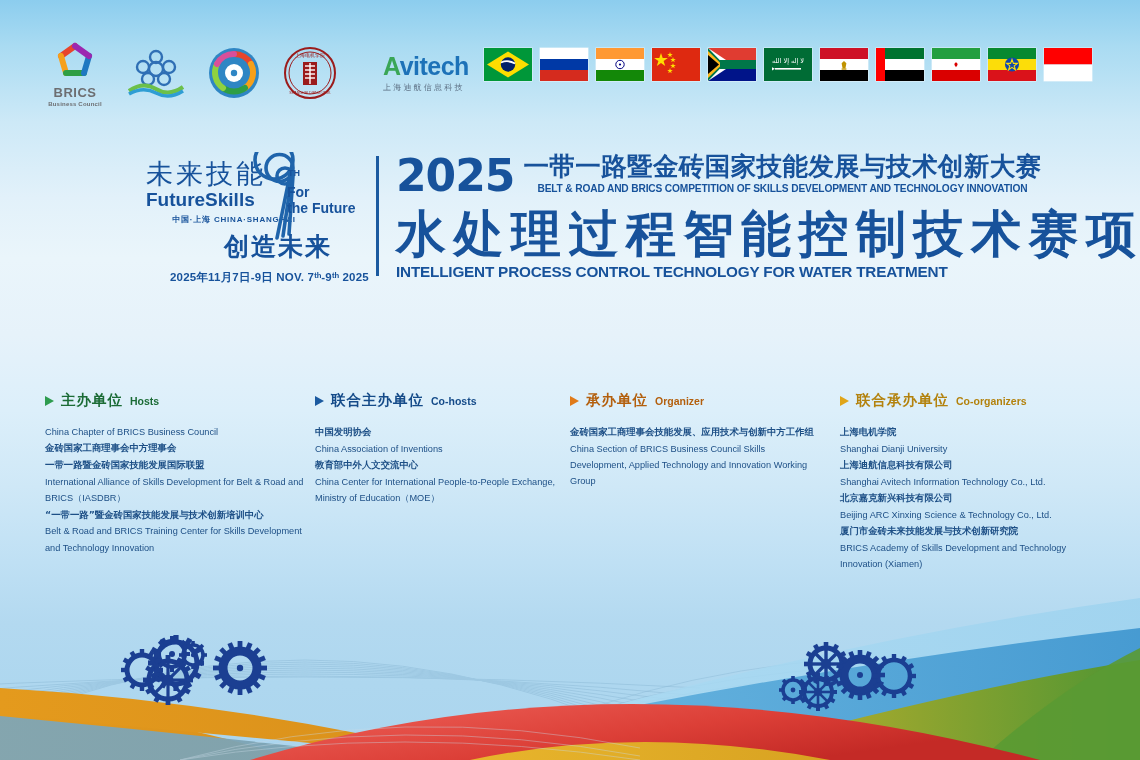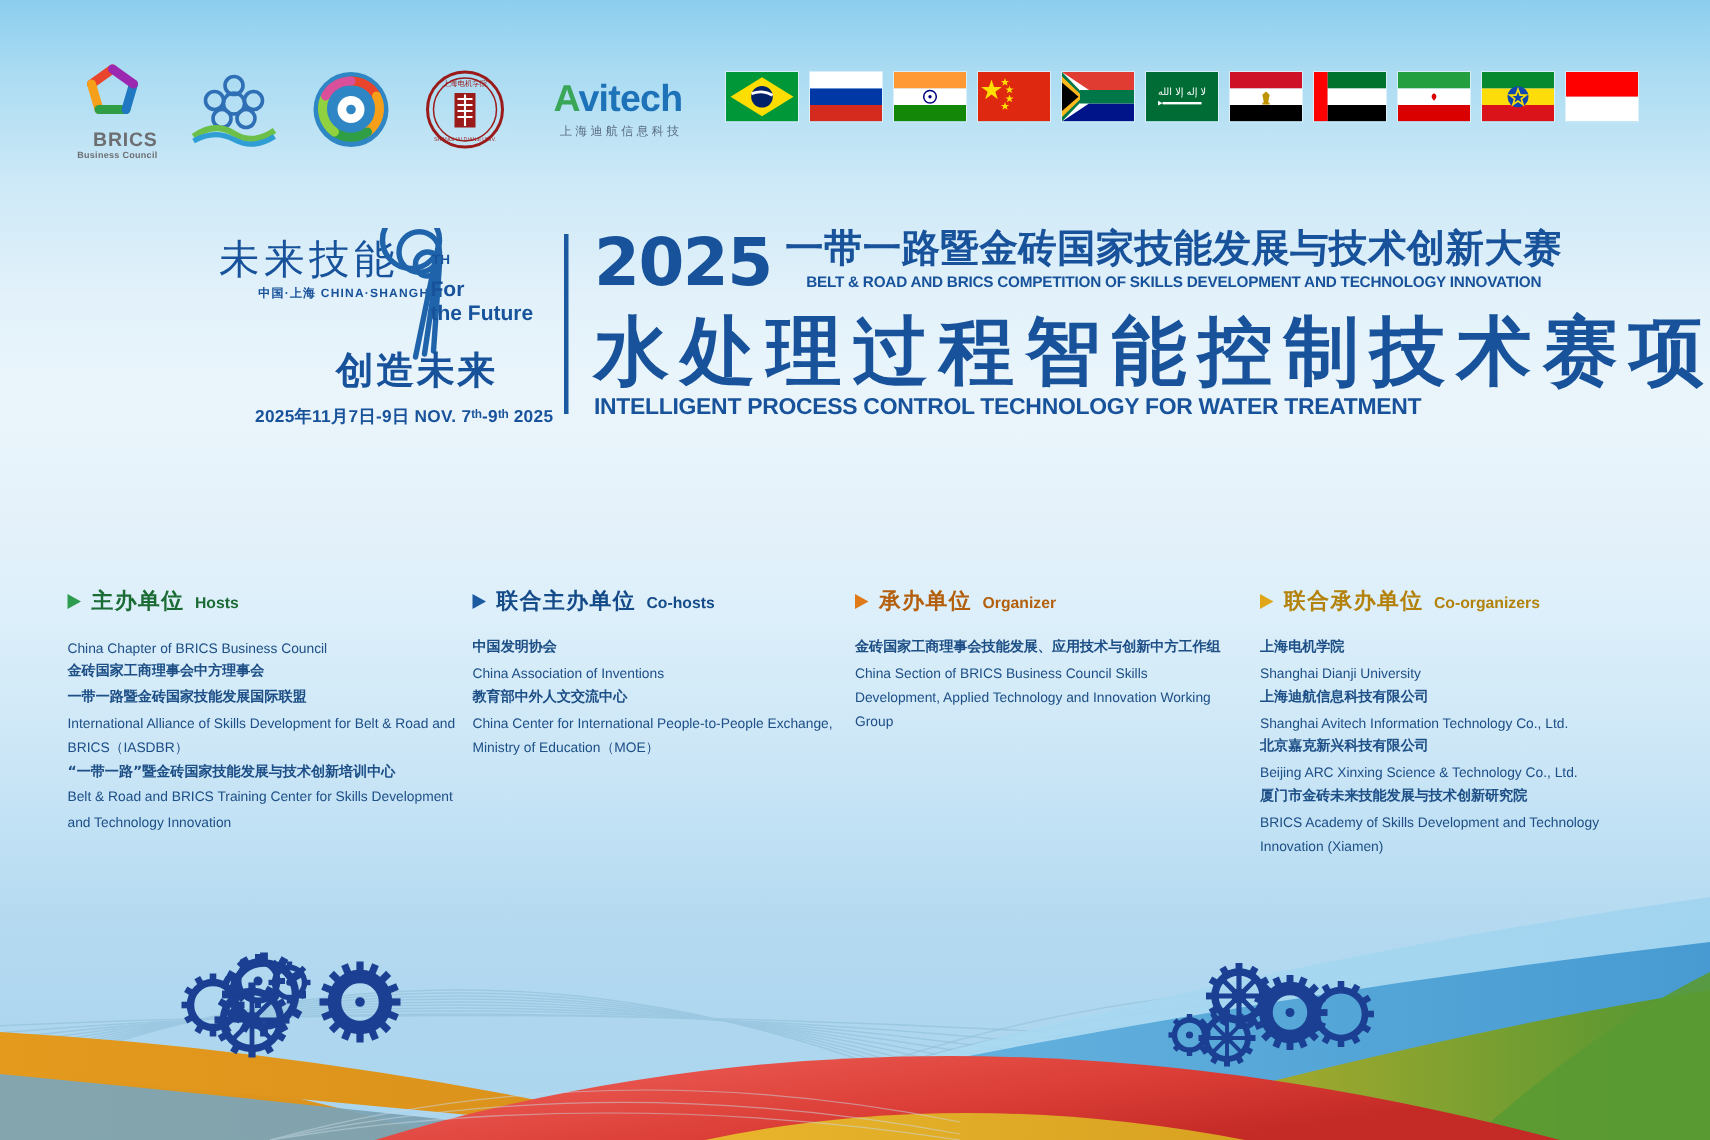--- a/index.html
+++ b/index.html
@@ -27,27 +27,27 @@
       #aed7ef 90%,
       #abd5ee 100%);
   }
   .bg-svg{ position:absolute; left:0; top:0; width:1140px; height:760px; }
 
   
   .top-logos{
     position:absolute; left:45px; top:42px;
     display:flex; align-items:center; gap:22px; height:62px;
   }
-  .logo-item{ display:flex; flex-direction:column; align-items:flex-end; justify-content:center; }
+  .logo-item{ display:flex; flex-direction:column; align-items:center; justify-content:center; }
 
   .brics-logo{ width:60px; }
   .brics-word{ font-size:13px; font-weight:bold; color:#6d6e71; letter-spacing:.5px; line-height:1; margin-top:2px; }
   .brics-sub{ font-size:6px; font-weight:bold; color:#6d6e71; letter-spacing:.2px; margin-top:2px; }
 
-  .avitech-wrap{ margin-left:10px; display:flex; flex-direction:column; align-items:flex-end; }
+  .avitech-wrap{ margin-left:24px; display:flex; flex-direction:column; align-items:flex-start; }
   .avitech-word{ font-size:25px; font-weight:bold; letter-spacing:-.5px; line-height:1; }
   .avitech-a{ color:#3aa657; }
   .avitech-rest{ color:#1d72b8; }
   .avitech-sub{ font-size:8px; color:#5b6e82; letter-spacing:2.2px; margin-top:3px; }
 
   
   .flags{
     position:absolute; right:48px; top:48px;
     display:flex; gap:8px;
   }
@@ -629,20 +629,21 @@
 
     <div class="fs-logo">
       <svg class="fs-nine" width="70" height="92" viewBox="0 0 70 92">
         <g fill="none" stroke="#1f64ab" stroke-width="3.6" stroke-linecap="round">
           <path d="M44,8 a19,19 0 1,0 -19,19 a19,19 0 0,0 19,-19 L28,86"></path>
           <path d="M44,16 a13.5,13.5 0 1,0 -13.5,13.5 a13.5,13.5 0 0,0 13.5,-13.5 L34,84"></path>
           <path d="M44,24 a8,8 0 1,0 -8,8 a8,8 0 0,0 8,-8 L40,82"></path>
         </g>
       </svg>
       <div class="fs-cn">未来技能</div>
+      <div class="fs-en">FutureSkills</div>
       <div class="fs-loc">中国·上海  CHINA·SHANGHAI</div>
       <div class="fs-th">TH</div>
       <div class="fs-forfuture" style="white-space:pre-line">For
 the Future</div>
       <div class="fs-create">创造未来</div>
       <div class="fs-date">2025年11月7日-9日  NOV. 7ᵗʰ-9ᵗʰ 2025</div>
     </div>
 
     <div class="divider"></div>
 

